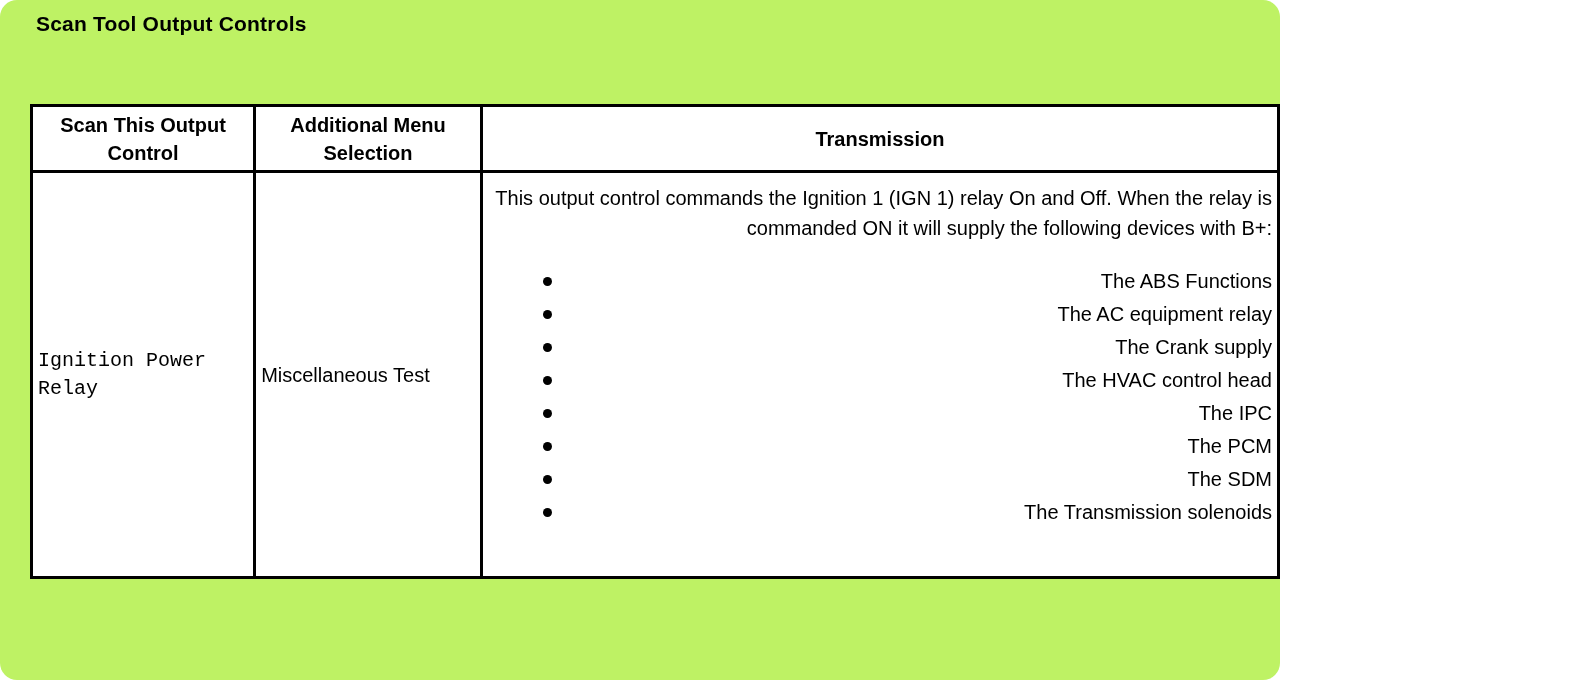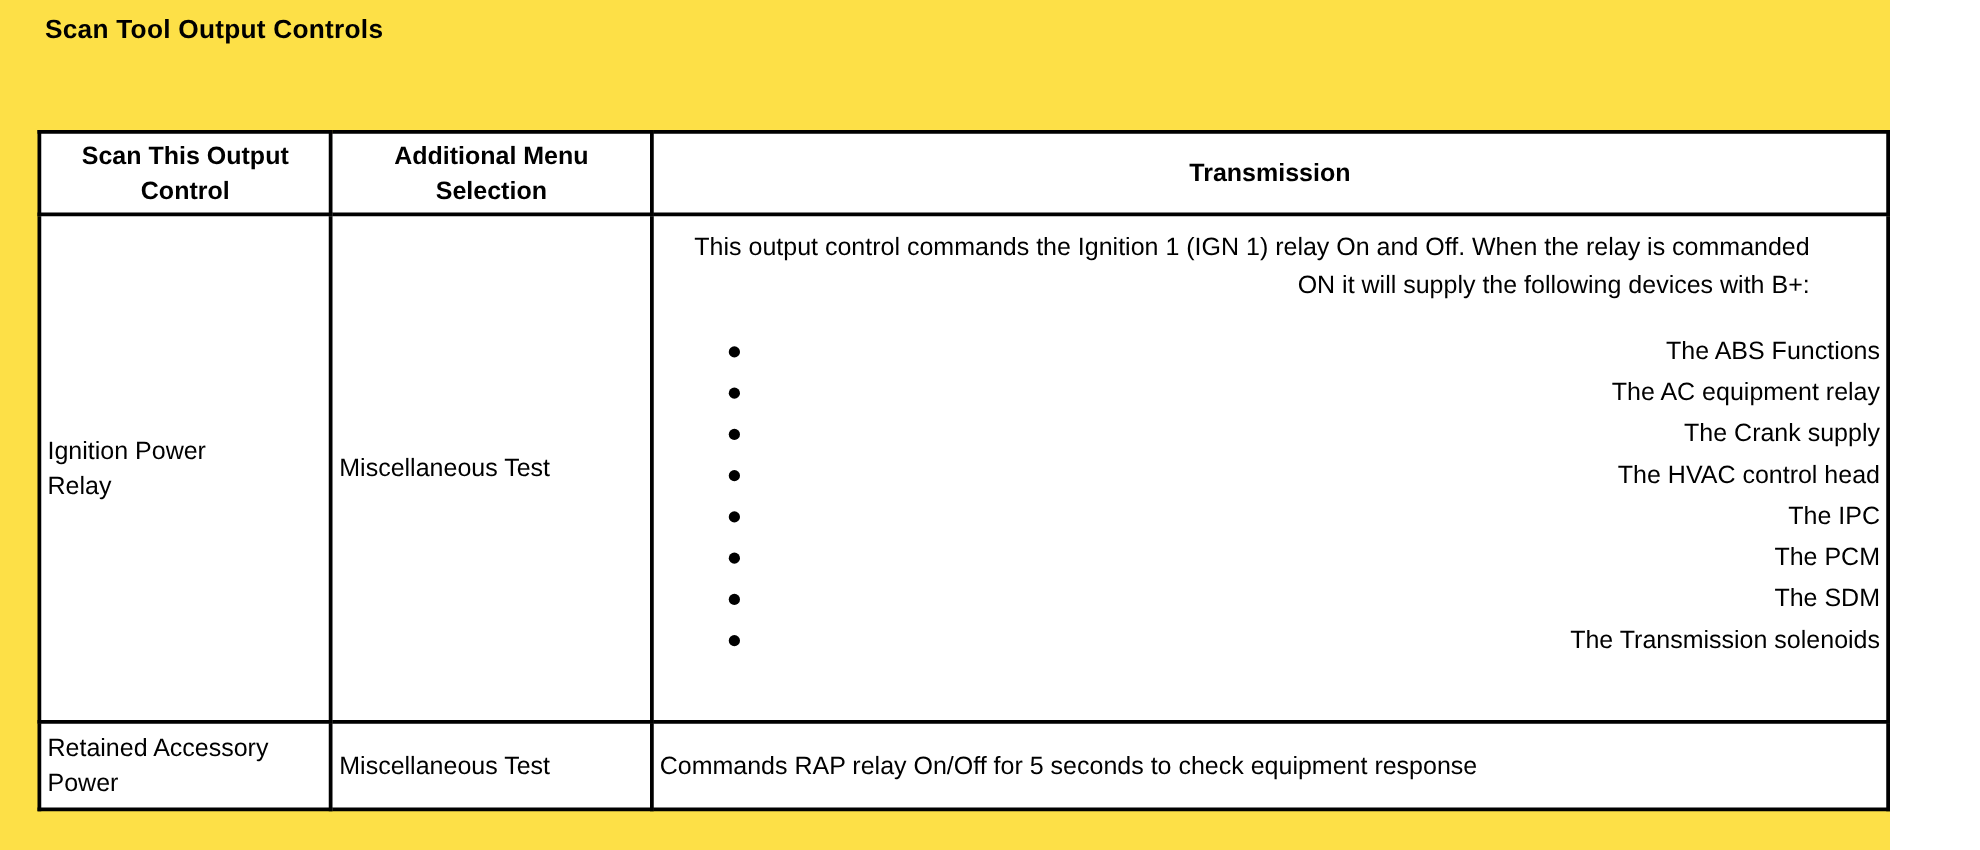--- a/index.html
+++ b/index.html
@@ -5,24 +5,25 @@
   * { box-sizing: border-box; }
   html, body {
     margin: 0;
     padding: 0;
     background: #ffffff;
     font-family: "Liberation Sans", sans-serif;
     color: #000000;
   }
   .page {
     position: relative;
-    width: 1512px;
+    width: 1280px;
     height: 680px;
-    background: #fde047;
+    background: #bef264;
     overflow: hidden;
+    border-radius: 17px;
   }
   .doc-title {
     position: absolute;
     left: 36px;
     top: 12px;
     font-size: 21px;
     font-weight: bold;
     letter-spacing: 0.2px;
   }
   table.controls-table {
@@ -50,21 +51,21 @@
   .col-control  { width: 234px; }
   .col-menu     { width: 258px; }
   .col-desc     { width: 1000px; }
 
   td.cell-control,
   td.cell-menu {
     vertical-align: middle;
     text-align: left;
     line-height: 28px;
   }
-  .control-text { width: 180px; }
+  .control-text { width: 180px; font-family: Liberation Mono, monospace; }
 
   td.cell-desc-tall {
     vertical-align: top;
     height: 406px;
     text-align: right;
   }
   td.cell-desc-short {
     vertical-align: middle;
     height: 70px;
   }
@@ -136,27 +137,16 @@
             <li>The AC equipment relay</li>
             <li>The Crank supply</li>
             <li>The HVAC control head</li>
             <li>The IPC</li>
             <li>The PCM</li>
             <li>The SDM</li>
             <li>The Transmission solenoids</li>
           </ul>
         </td>
       </tr>
-      <tr class="row-short">
-        <td class="cell-control">
-          <div class="control-text">Retained Accessory Power</div>
-        </td>
-        <td class="cell-menu">
-          <span>Miscellaneous Test</span>
-        </td>
-        <td class="cell-desc-short">
-          <p class="desc-single">Commands RAP relay On/Off for 5 seconds to check equipment response</p>
-        </td>
-      </tr>
     </tbody>
   </table>
 
 </div>
 
 </body></html>

